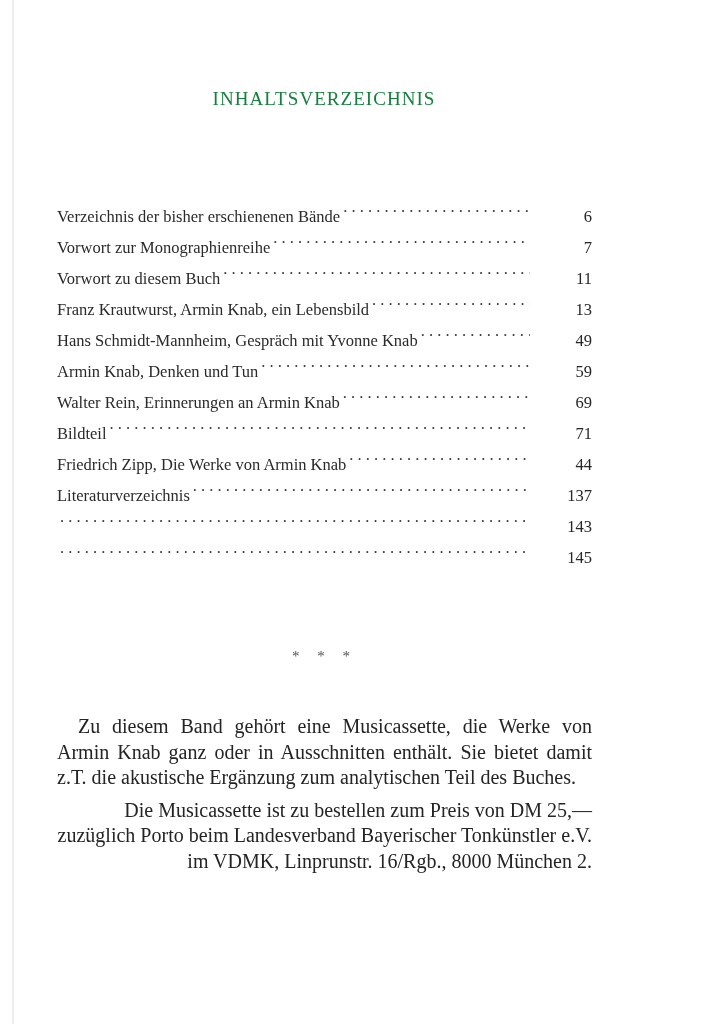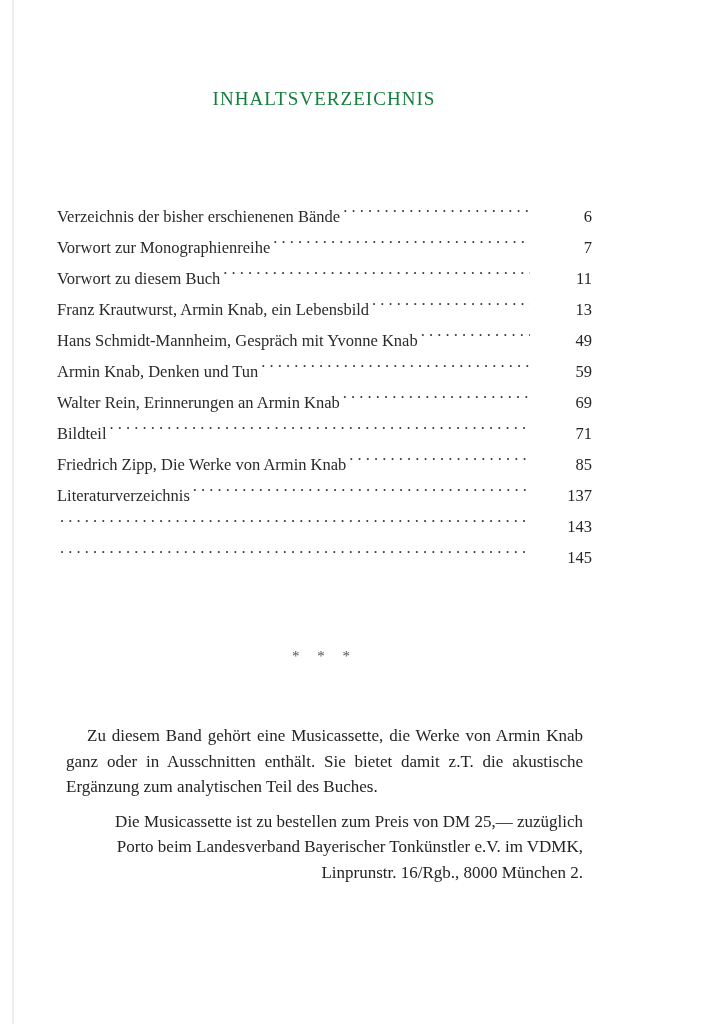--- a/index.html
+++ b/index.html
@@ -109,25 +109,25 @@
   }
 
   
   .body-block {
     position: absolute;
     left: 57px;
     top: 714px;
     width: 535px;
   }
   .body-par {
-    font-size: 17px;
+    font-size: 20px;
     line-height: 25.5px;
     text-align: justify;
     text-indent: 21px;
-    margin: 9px;
+    margin: 0;
     color: #242424;
     hyphens: none;
   }
   .body-par + .body-par {
     margin-top: 7px;
   }
   .body-par:last-child {
     text-align: right;
   }
 </style>
@@ -178,21 +178,21 @@
         <span class="toc-page">69</span>
       </div>
       <div class="toc-entry">
         <span class="toc-label">Bildteil</span>
         <span class="toc-leader"></span>
         <span class="toc-page">71</span>
       </div>
       <div class="toc-entry">
         <span class="toc-label">Friedrich Zipp, Die Werke von Armin Knab</span>
         <span class="toc-leader"></span>
-        <span class="toc-page">85</span>
+        <span class="toc-page">44</span>
       </div>
       <div class="toc-entry">
         <span class="toc-label">Literaturverzeichnis</span>
         <span class="toc-leader"></span>
         <span class="toc-page">137</span>
       </div>
       <div class="toc-entry">
         <span class="toc-leader"></span>
         <span class="toc-page">143</span>
       </div>

